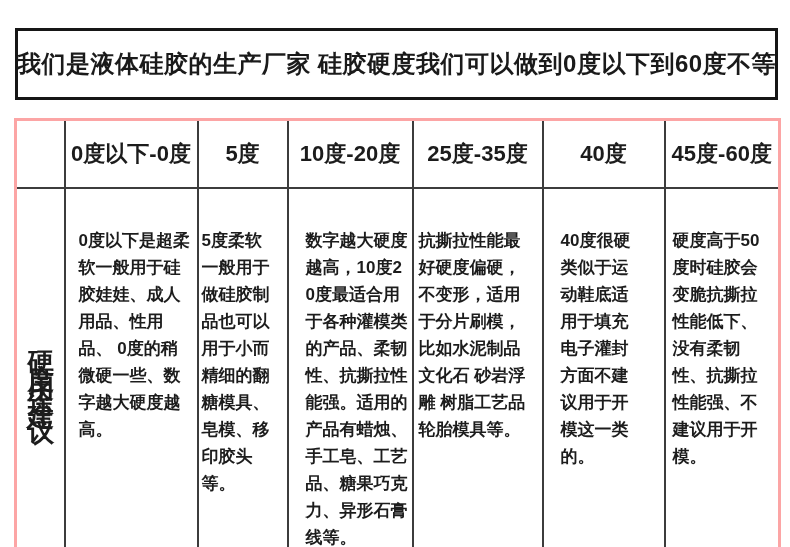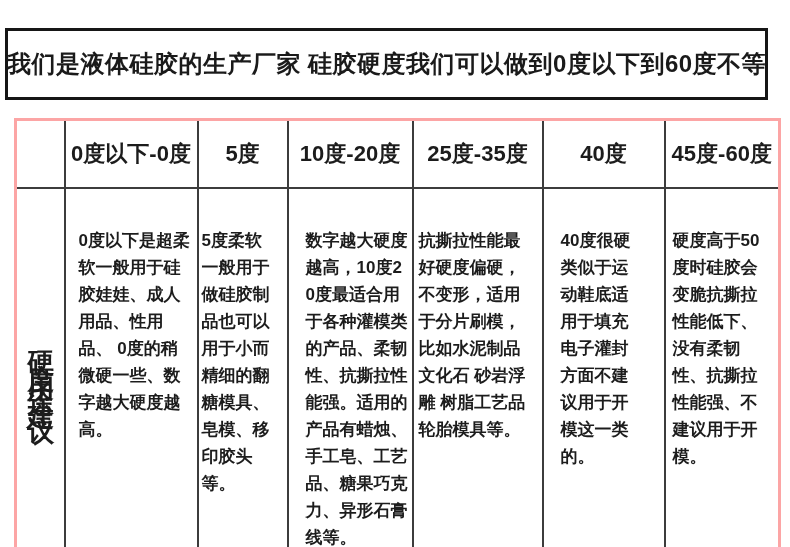--- a/index.html
+++ b/index.html
@@ -8,21 +8,21 @@
     font-family: "Liberation Sans", "DejaVu Sans", sans-serif;
     color: #1c1c1c;
     position: relative;
     overflow: hidden;
   }
   .page { position: absolute; inset: 0; background: #ffffff; }
 
   
   .banner {
     position: absolute;
-    left: 5px; top: 28px;
+    left: 15px; top: 28px;
     width: 763px; height: 72px;
     border: 3px solid #161616;
     display: flex;
     align-items: center;
     justify-content: center;
     background: #ffffff;
   }
   .banner span {
     font-size: 24px;
     font-weight: bold;

